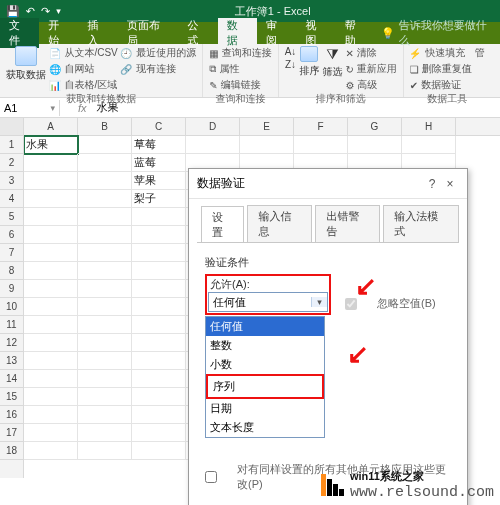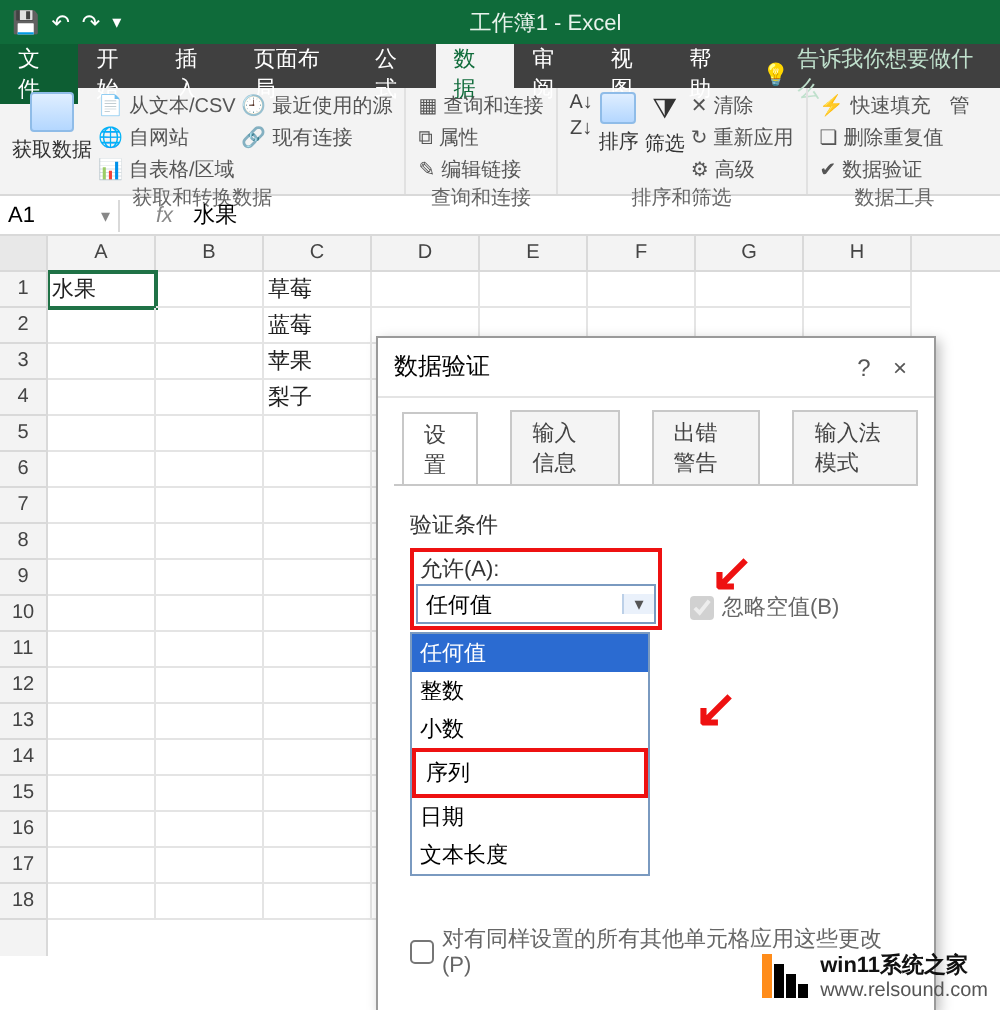--- a/index.html
+++ b/index.html
@@ -1,21 +1,21 @@
 <!DOCTYPE html>
 <html><head>
 <meta charset="utf-8">
 <style>
   * { box-sizing: border-box; margin: 0; padding: 0; }
   body { font-family: "Microsoft YaHei", Arial, sans-serif; font-size: 11px; background: #fff; width: 500px; height: 505px; overflow: hidden; position: relative; }
   .titlebar { background: #0f6b3a; color: #fff; height: 22px; display: flex; align-items: center; padding: 0 6px; font-size: 11px; }
   .titlebar .qat { display: flex; gap: 6px; align-items: center; }
   .titlebar .spacer { flex: 1; }
   .titlebar .title { position: absolute; left: 50%; transform: translateX(-20%); color: #e8f3ec; font-size: 11px; }
-  .menubar { background: #404040; display: flex; height: 22px; align-items: flex-start; }
+  .menubar { background: #4d7c0f; display: flex; height: 22px; align-items: center; }
   .menubar .tab { color: #fff; padding: 0 9px; display: flex; align-items: center; font-size: 11px; cursor: pointer; }
   .menubar .tab.file { background: #0d5e33; }
   .menubar .tab.active { background: #f3f3f3; color: #0f6b3a; }
   .menubar .tell { color: #bfe0cc; font-size: 11px; display: flex; align-items: center; gap: 4px; padding: 0 6px; }
   .ribbon { background: #f3f3f3; border-bottom: 1px solid #d9d9d9; height: 54px; display: flex; }
   .rgroup { border-right: 1px solid #e1e1e1; padding: 2px 6px 1px 6px; display: flex; flex-direction: column; justify-content: space-between; }
   .rgroup .items { display: flex; gap: 3px; font-size: 10px; color: #444; }
   .rgroup .col { display: flex; flex-direction: column; gap: 2px; }
   .rgroup .big { display: flex; flex-direction: column; align-items: center; font-size: 10px; color: #333; gap: 2px; }
   .rgroup .lbl { text-align: center; font-size: 10px; color: #666; }
@@ -34,45 +34,45 @@
   .colhdr { width: 54px; border-right: 1px solid #d9d9d9; text-align: center; font-size: 10px; color: #444; line-height: 18px; }
   .cells { position: relative; }
   .row { display: flex; height: 18px; }
   .cell { width: 54px; height: 18px; border-right: 1px solid #e4e4e4; border-bottom: 1px solid #e4e4e4; font-size: 11px; padding: 1px 2px; color: #222; }
   .cell.sel { outline: 2px solid #1f7246; outline-offset: -1px; }
   
   .dialog { position: absolute; left: 188px; top: 168px; width: 280px; background: #fff; border: 1px solid #9a9a9a; box-shadow: 2px 2px 6px rgba(0,0,0,0.25); font-size: 11px; }
   .dlg-title { display: flex; align-items: center; padding: 6px 8px; border-bottom: 1px solid #e4e4e4; }
   .dlg-title .t { flex: 1; font-size: 12px; }
   .dlg-title .btn { width: 18px; text-align: center; color: #555; cursor: pointer; font-size: 12px; }
-  .dlg-tabs { display: flex; padding: 6px 8px 0 12px; gap: 16px; }
+  .dlg-tabs { display: flex; padding: 6px 8px 0 12px; gap: 3px; }
   .dlg-tab { padding: 3px 10px; font-size: 11px; border: 1px solid #c8c8c8; border-bottom: none; background: #f4f4f4; color: #444; cursor:pointer; }
   .dlg-tab.active { background: #fff; position: relative; top: 1px; }
   .dlg-body { border-top: 1px solid #c8c8c8; margin: 0 8px 8px 8px; padding: 10px 8px 8px 8px; position: relative; }
   .fld-label { font-size: 11px; color: #333; margin: 2px 0; }
   .combo { width: 120px; height: 20px; border: 1px solid #7a9ac0; display: flex; align-items: center; background: #fff; }
   .combo .txt { flex: 1; padding: 0 4px; font-size: 11px; }
   .combo .ar { width: 16px; text-align: center; color: #555; border-left: 1px solid #bcd0e8; background: #eaf1fb; font-size: 9px; }
   .redbox { border: 2px solid #e11; padding: 1px; display: inline-block; }
   .listbox { width: 120px; border: 1px solid #7a9ac0; margin-top: -1px; background: #fff; }
   .listbox .opt { padding: 2px 4px; font-size: 11px; cursor: pointer; }
   .listbox .opt.hl { background: #2b6bd1; color: #fff; }
-  .chk { display: flex; align-items: center; gap: 4px; font-size: 11px; color: #666; }
+  .chk { display: flex; align-items: center; gap: 20px; font-size: 11px; color: #666; }
   .chk input { width: 12px; height: 12px; }
   .arrow { position: absolute; color: #e11; font-size: 26px; font-weight: bold; pointer-events:none; }
   
   .wm { position: absolute; right: 6px; bottom: 4px; display: flex; align-items: center; gap: 6px; font-family: Arial; }
   .wm .logo { display: flex; gap: 1px; }
   .wm .logo span { width: 5px; background: #000; }
   .wm .b1 { height: 22px; background: #ff8c1a !important; }
   .wm .b2 { height: 17px; }
   .wm .b3 { height: 12px; }
   .wm .b4 { height: 7px; }
   .wm .txt1 { font-size: 11px; font-weight: bold; color: #111; }
-  .wm .txt2 { font-size: 10px; color: #555; display: block; }
+  .wm .txt2 { font-size: 15px; color: #555; display: block; font-family: Liberation Mono, monospace; }
   .sm { font-size:10px; color:#555; display:flex; align-items:center; gap:3px;}
 </style>
 </head>
 <body>
 
 <div class="titlebar">
   <div class="qat">
     <span>💾</span>
     <span>↶</span>
     <span>↷</span>

